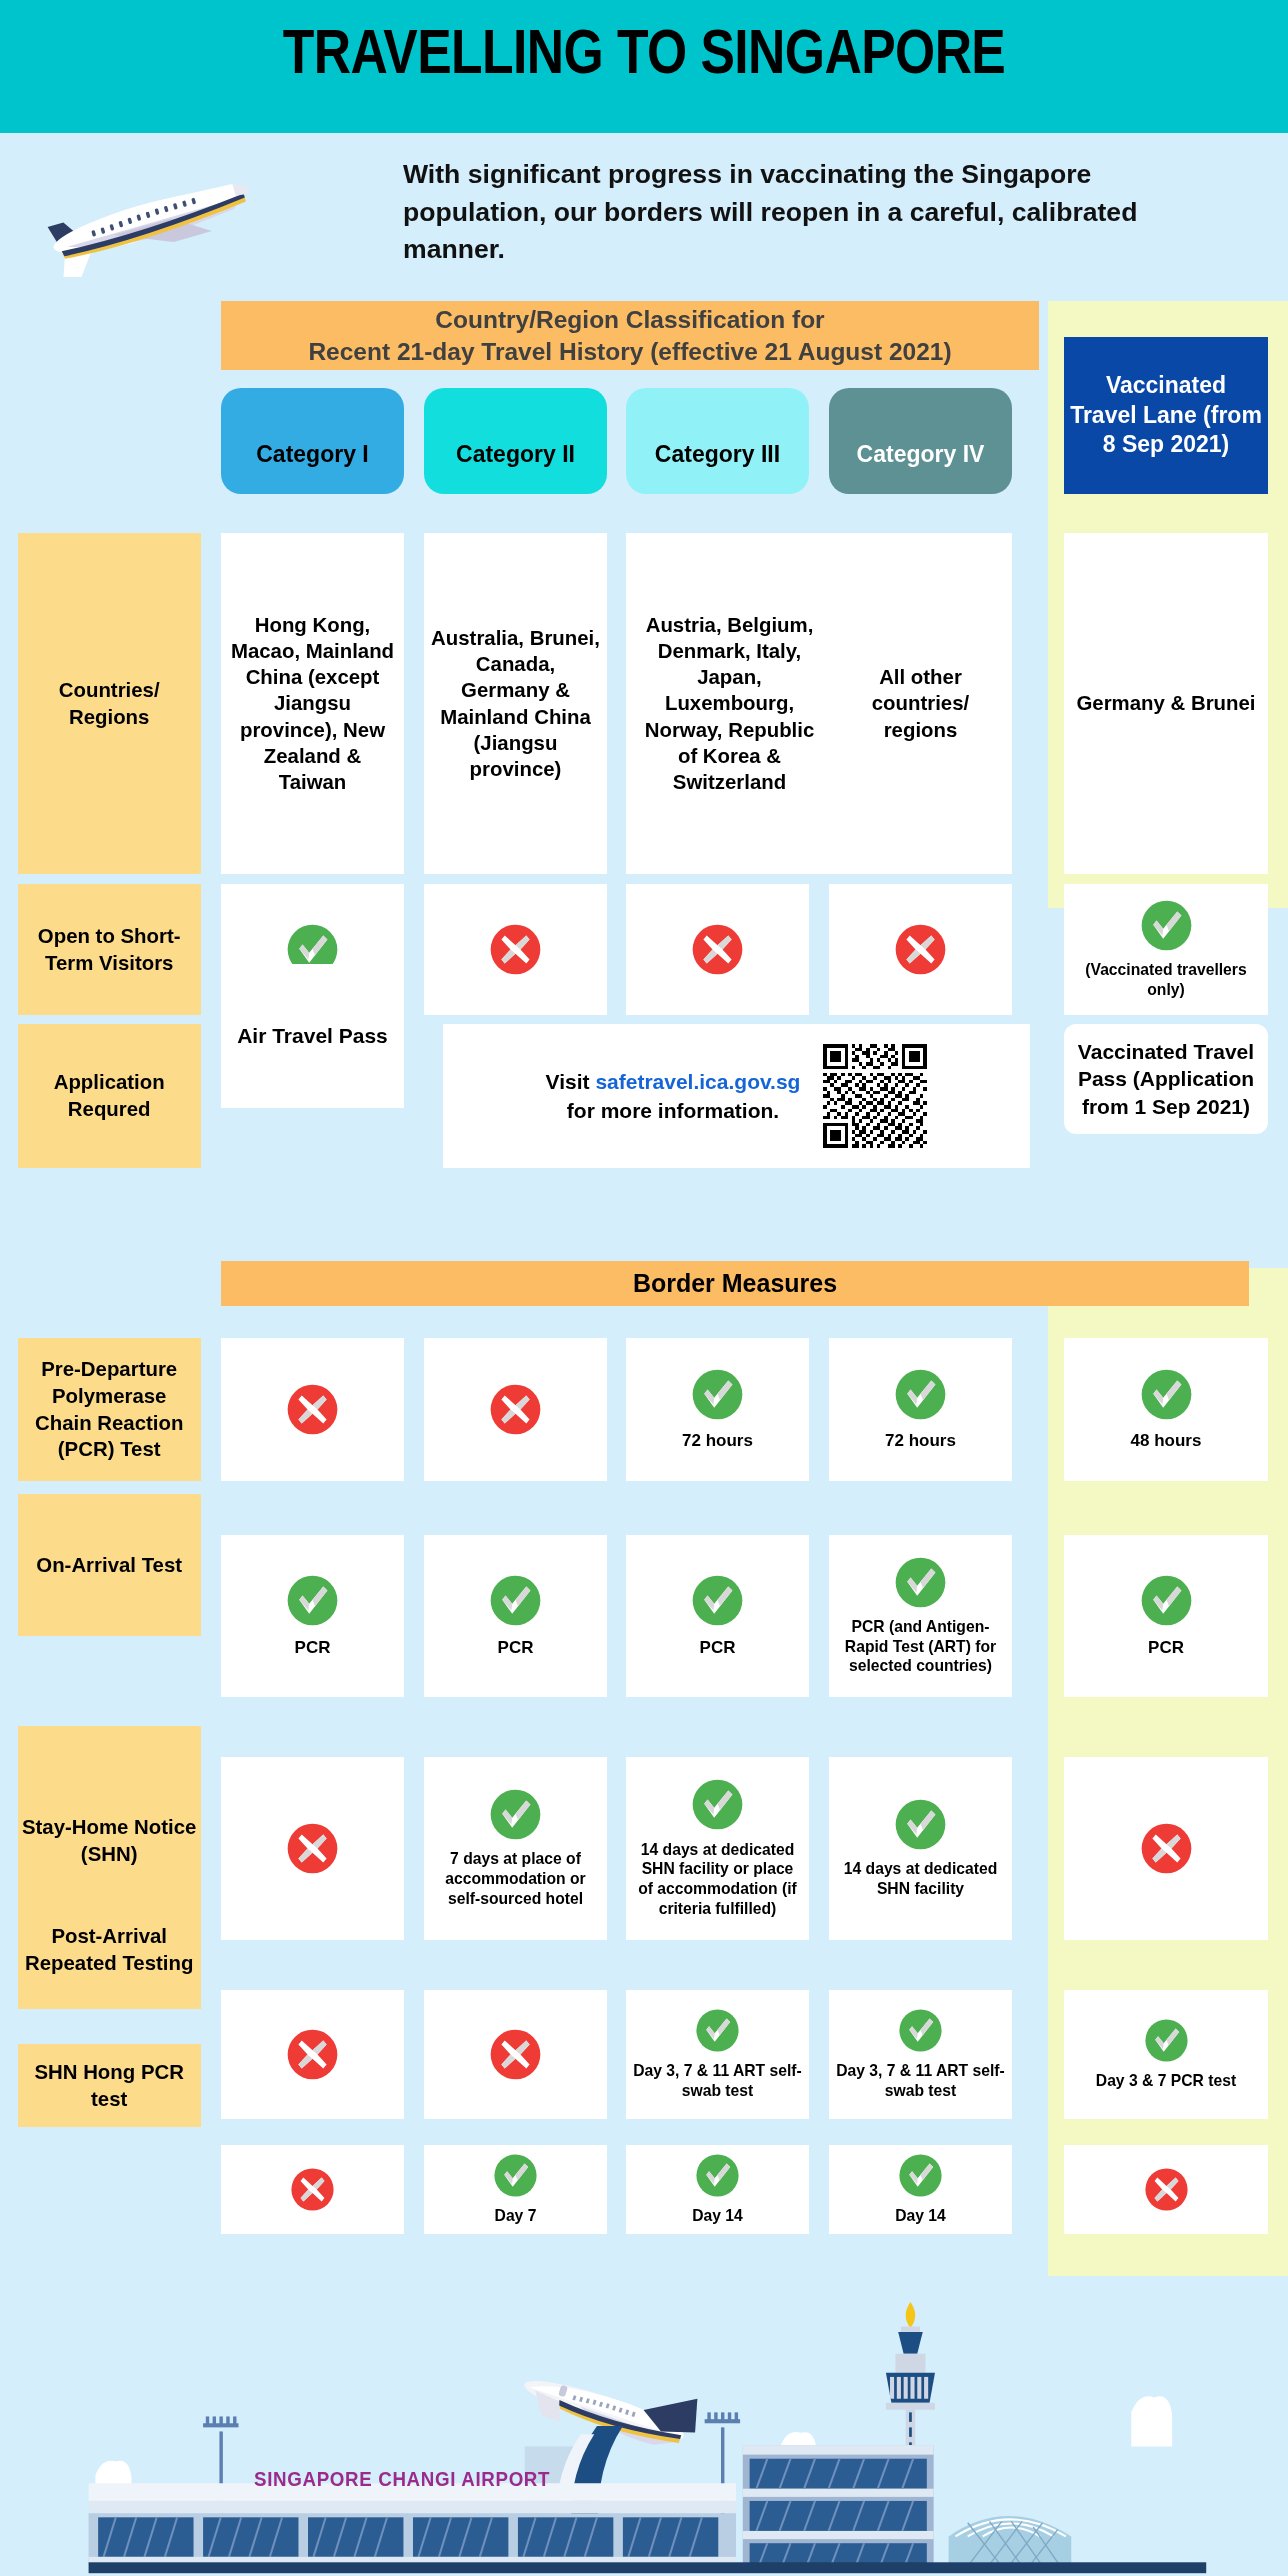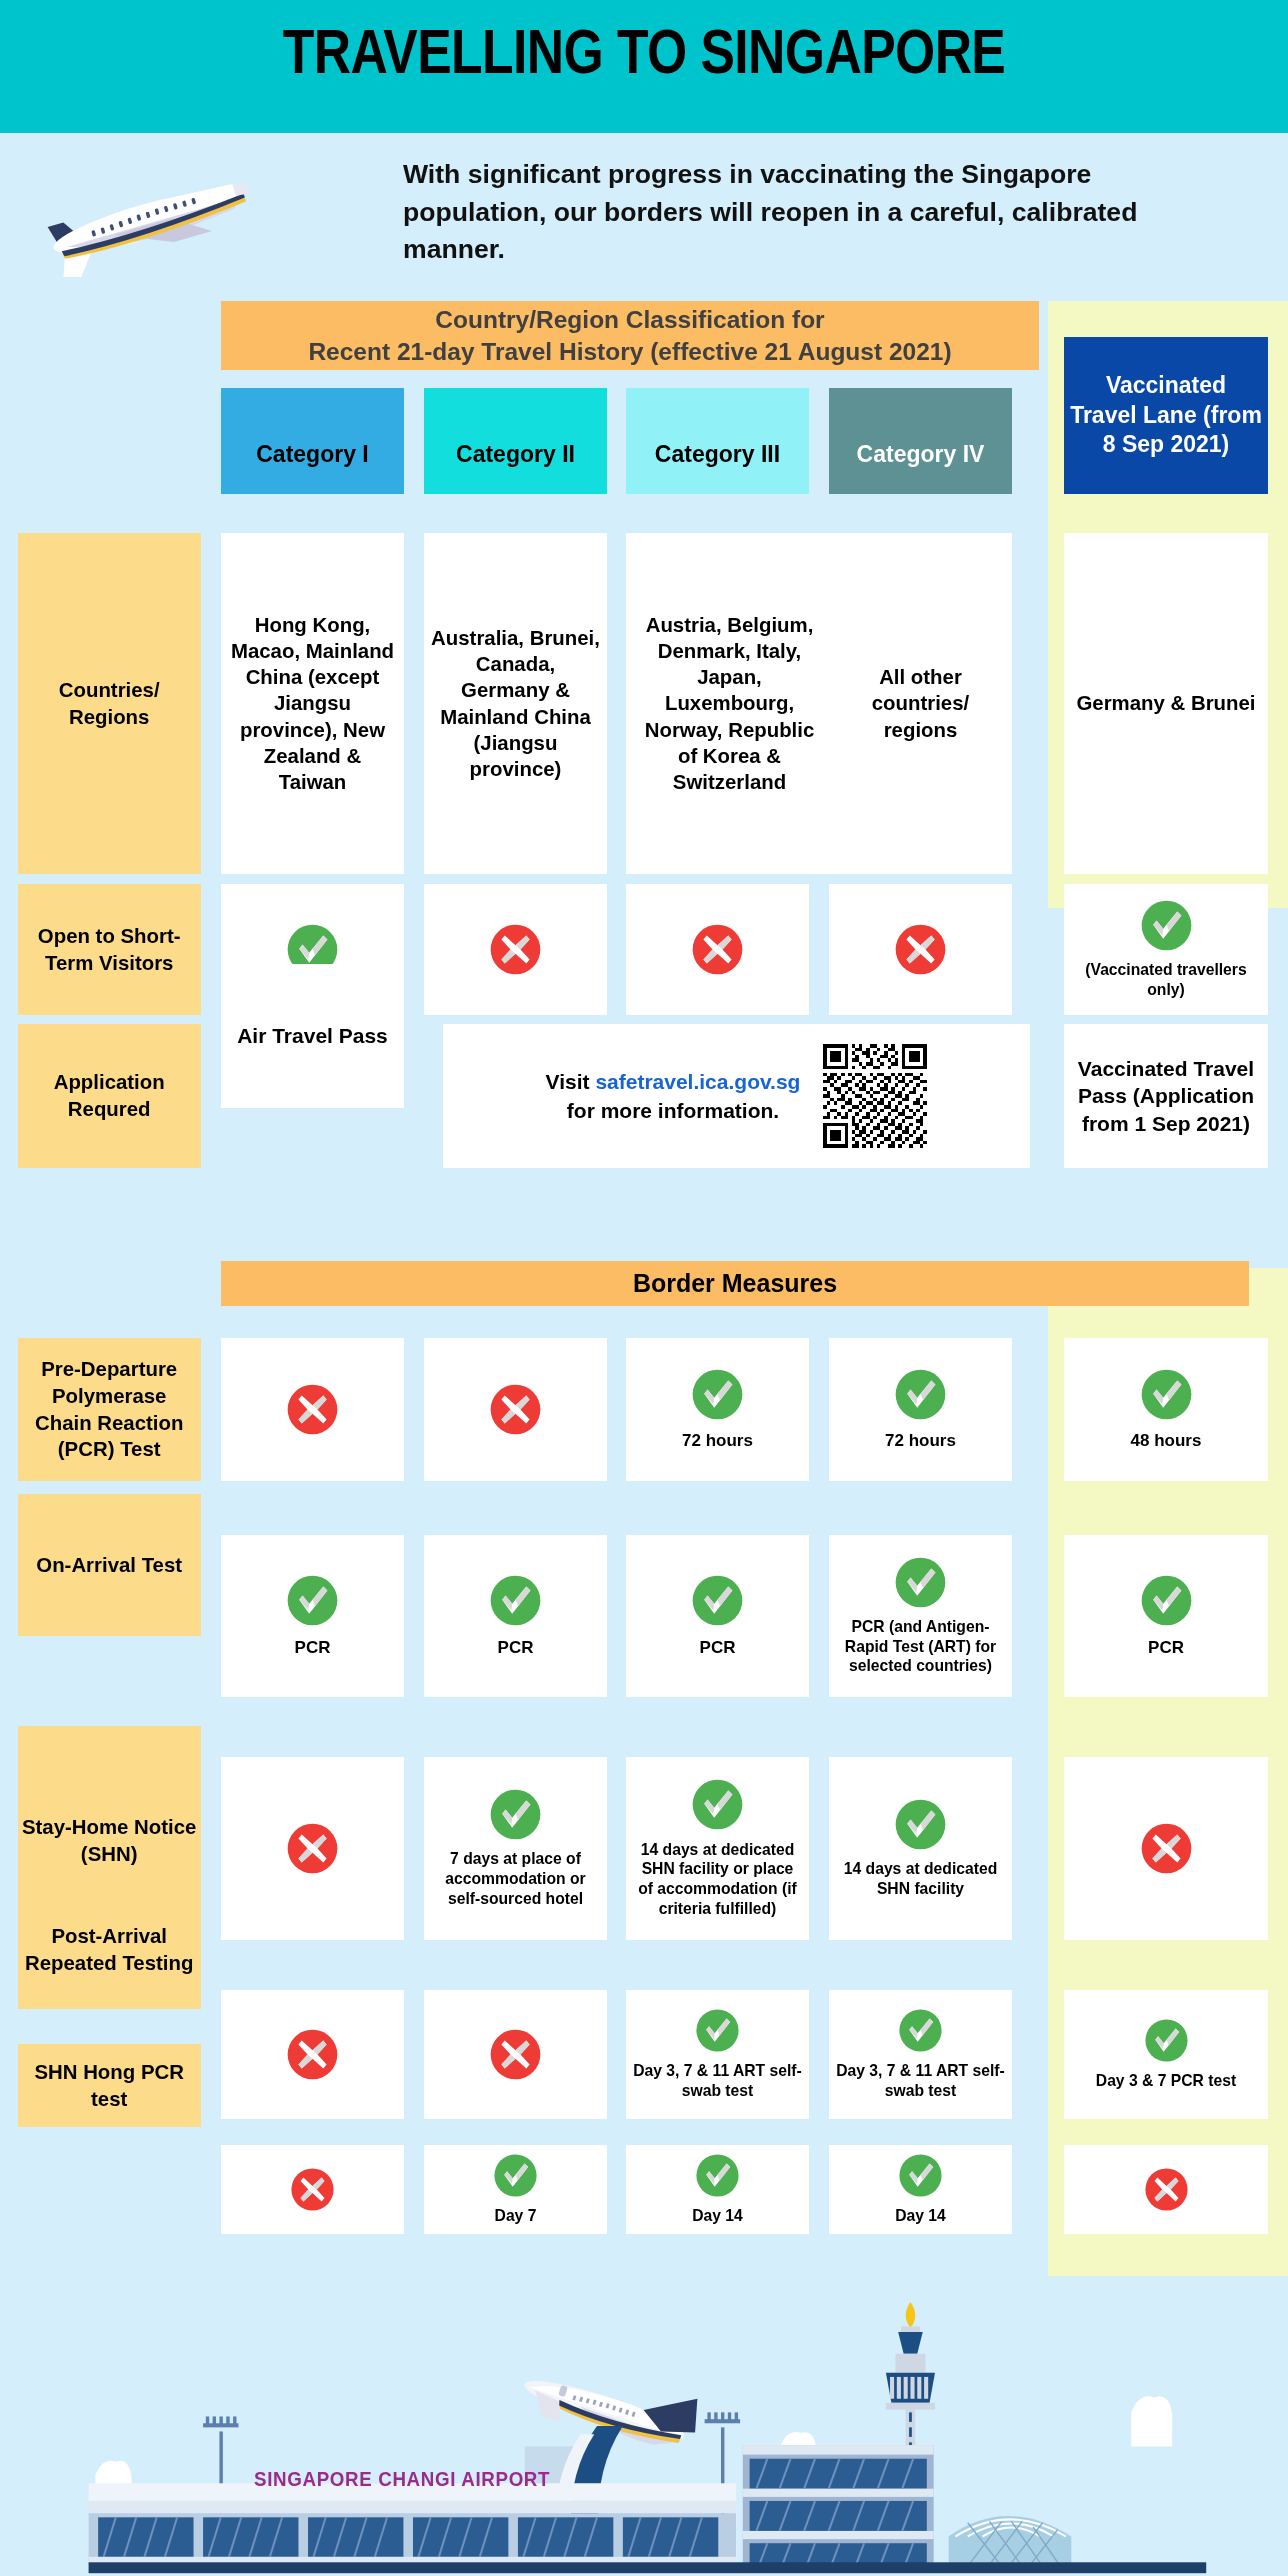--- a/index.html
+++ b/index.html
@@ -86,20 +86,21 @@
     padding: 0 5.5px;
   }
 
   .cat-head {
     position: absolute;
     top: 388px; height: 106px;
     display: flex; align-items: flex-end; justify-content: center;
     padding-bottom: 26px;
     font-size: 23px; font-weight: bold;
     text-align: left;
+    border-radius: 20px;
   }
 
   .border-measures-band {
     position: absolute;
     left: 221px; top: 1261px;
     width: 1028px; height: 45px;
     background: #fbbc63;
     display: flex; align-items: center; justify-content: center;
     font-size: 25px; font-weight: bold; color: #000;
   }
@@ -513,21 +514,21 @@
           <rect x="11" y="28" width="1" height="1"></rect>
           <rect x="13" y="28" width="1" height="1"></rect>
         <rect x="15" y="28" width="1" height="1"></rect>
           <rect x="18" y="28" width="2" height="1"></rect>
           <rect x="21" y="28" width="1" height="1"></rect>
           <rect x="24" y="28" width="1" height="1"></rect>
           <rect x="27" y="28" width="1" height="1"></rect>
       </g>
     </svg>
   </div>
-  <div class="cell bold" style="left:1064px;top:1024px;width:204px;height:144px;">
+  <div class="cell bold" style="left:1064px;top:1024px;width:204px;height:110px;border-radius:12px;">
     <div class="big">Vaccinated Travel Pass (Application from 1 Sep 2021)</div>
   </div>
 
   <div class="border-measures-band">Border Measures</div>
 
   <div class="row-label" style="top:1338px;height:143px;">Pre-Departure Polymerase Chain Reaction (PCR) Test</div>
   <div class="cell" style="left:221px;top:1338px;width:183px;height:143px;">
     <span class="icon-slot icon"><svg viewBox="0 0 64 64" style="width: 100%; height: 100%;">
           <circle cx="32" cy="32" r="30" fill="#ef3b36"></circle>
           <path d="M19 15 L32 27 L45 15 L49 20 L38 32 L49 44 L45 49 L32 37 L19 49 L15 44 L26 32 L15 20 Z" fill="#ffffff"></path>

